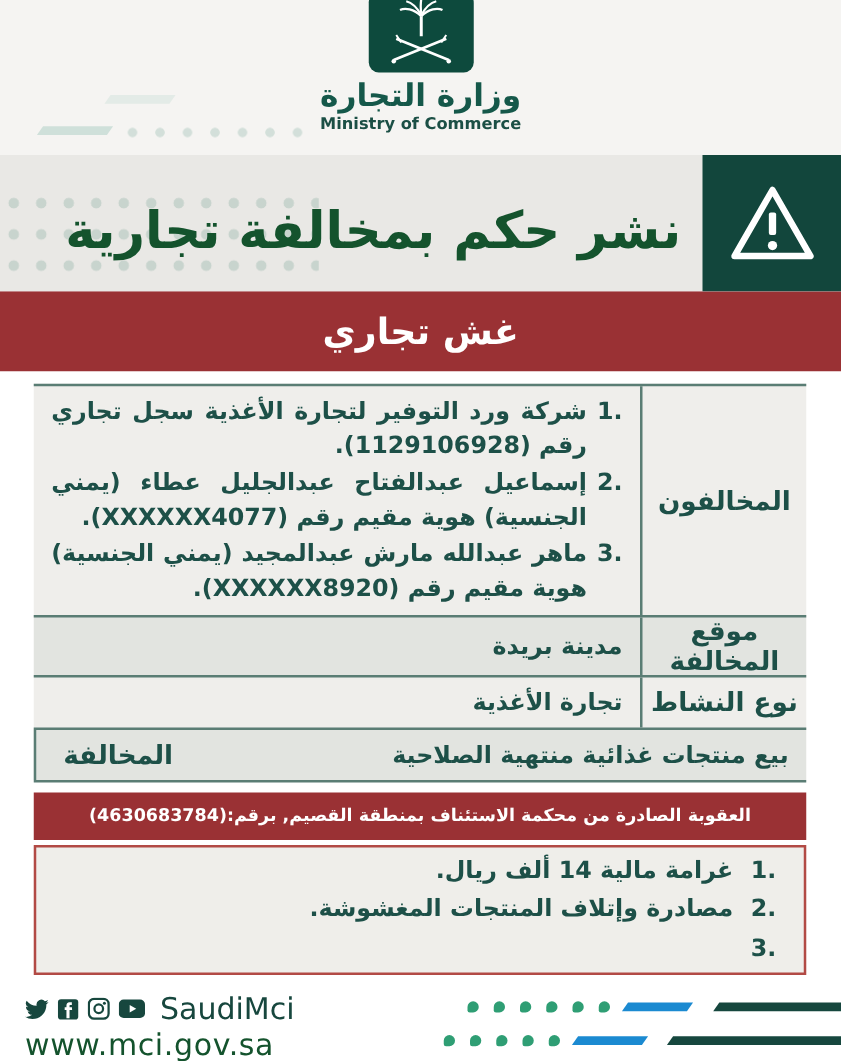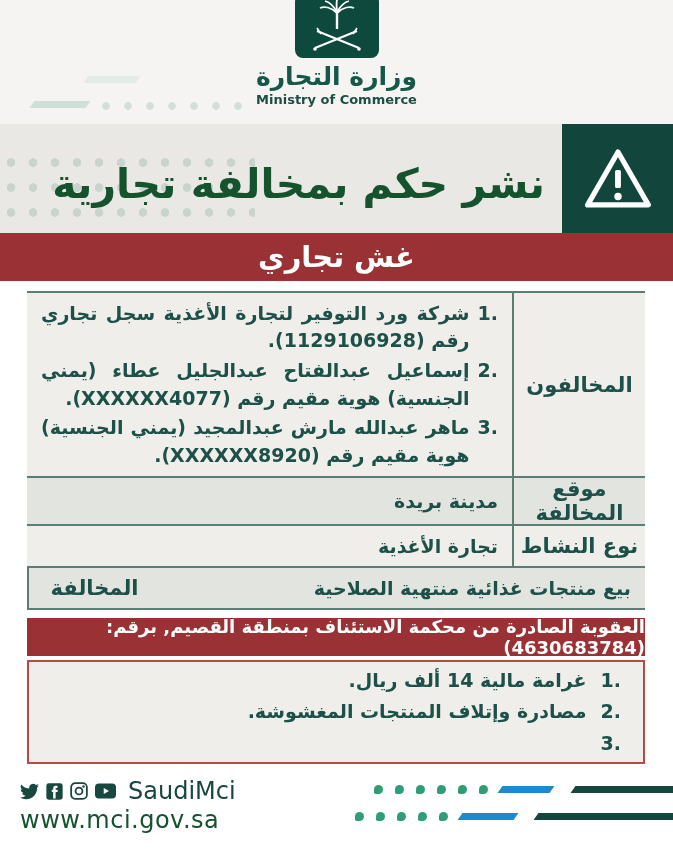--- a/index.html
+++ b/index.html
@@ -22,21 +22,21 @@
   .title-band{position:relative;height:109px;background:#e9e8e5;}
   .title-dots{position:absolute;left:0;top:26px;width:255px;height:78px;
     background-image:radial-gradient(circle 4px, rgba(70,132,112,.20) 0 4px, transparent 4.5px);
     background-size:22px 25px;}
   .page-title{position:absolute;right:128px;top:11px;bottom:0;margin:0;display:flex;align-items:center;
     font-size:41px;font-weight:bold;color:#14532d;white-space:nowrap;}
   .warning-square{position:absolute;right:0;top:0;width:111px;height:109px;background:#12463c;
     display:flex;align-items:center;justify-content:center;}
 
   
-  .red-banner{height:48px;background:#9a3134;display:flex;align-items:center;justify-content:center;}
+  .red-banner{height:64px;background:#9a3134;display:flex;align-items:center;justify-content:center;}
   .red-banner span{color:#ffffff;font-size:29px;font-weight:bold;}
 
   
   .content{padding:10px 28px 0 27px;}
   .vtable{border-bottom:2px solid #5a7d74;}
   .trow{display:flex;border-top:2px solid #5a7d74;box-sizing:border-box;}
   .trow.r1{height:185px;background:#efeeeb;}
   .trow.r2{height:48px;background:#e2e4e0;}
   .trow.r3{height:42px;background:#efeeeb;}
   .trow.r4{height:42px;background:#e2e4e0;}
@@ -47,21 +47,21 @@
     font-size:19px;font-weight:bold;color:#1d5048;}
   .violators-list{width:100%;}
   .violators-list .list-item{display:flex;gap:8px;font-size:19px;font-weight:bold;color:#1d5048;
     line-height:1.45;margin:2px 0;}
   .violators-list .num, .penalty-list .num{direction:ltr;flex:0 0 auto;}
   .violators-list .txt{text-align:justify;}
 
   
   .penalty-header{margin-top:8px;height:38px;background:#9a3134;color:#ffffff;
     display:flex;align-items:center;justify-content:center;
-    font-size:18px;font-weight:bold;}
+    font-size:14px;font-weight:bold;}
   .penalty-box{margin-top:4px;height:104px;background:#efeeea;border:2px solid #b24a45;
     box-sizing:border-box;display:flex;align-items:center;padding:4px 22px;}
   .penalty-list{width:100%;}
   .penalty-list .list-item{display:flex;gap:14px;font-size:19px;font-weight:bold;color:#1d5048;
     line-height:1.65;}
 
   
   .moc-footer{position:relative;height:85px;background:#ffffff;overflow:hidden;}
   .social-row{position:absolute;left:20px;top:13px;display:flex;align-items:center;gap:7px;}
   .social-row .handle{font-size:24px;color:#17473e;margin-left:5px;}

